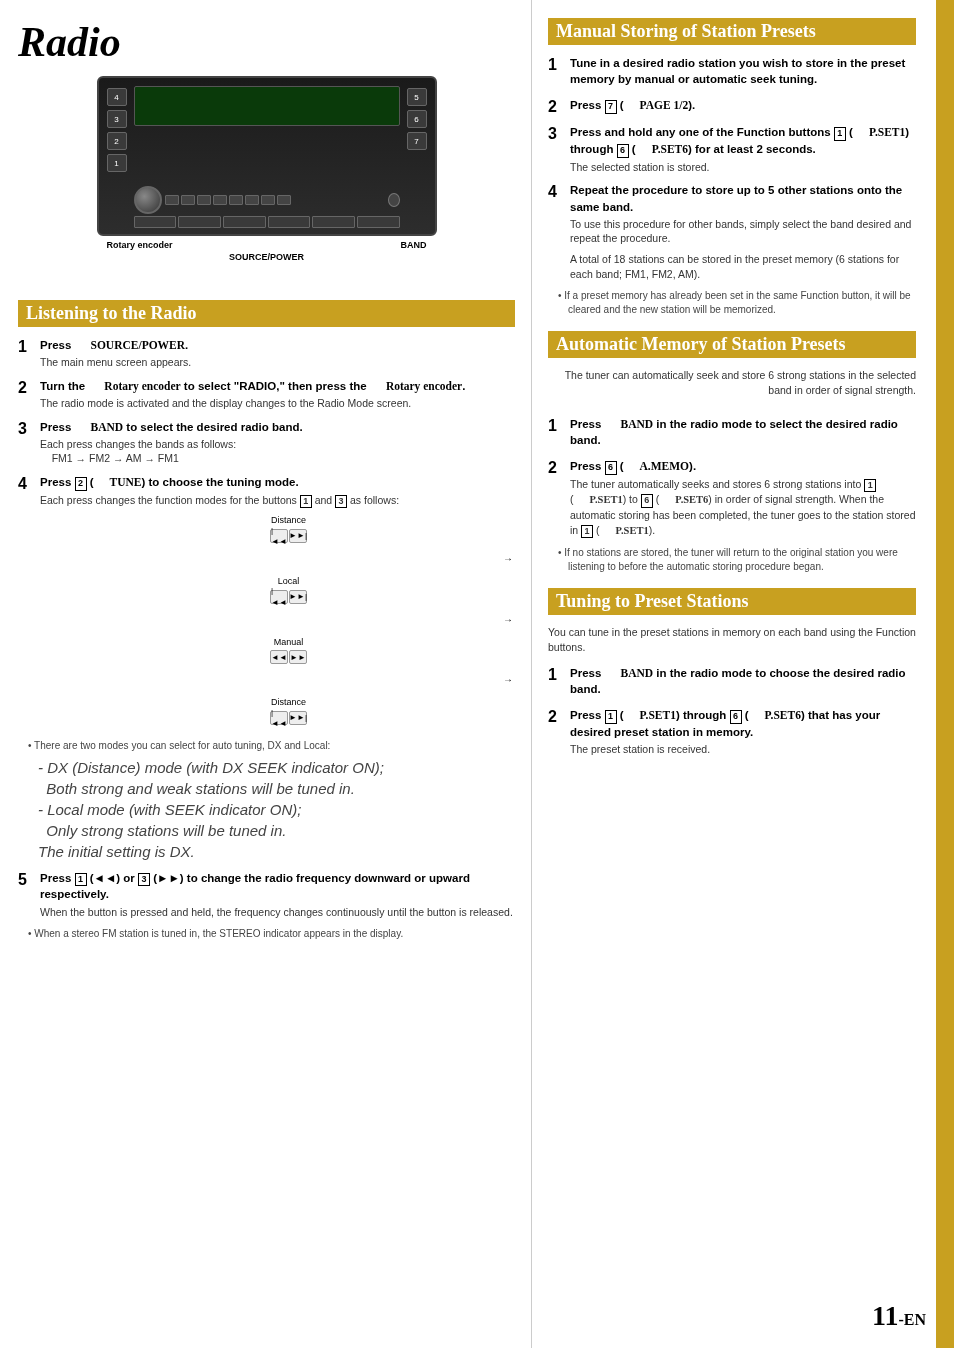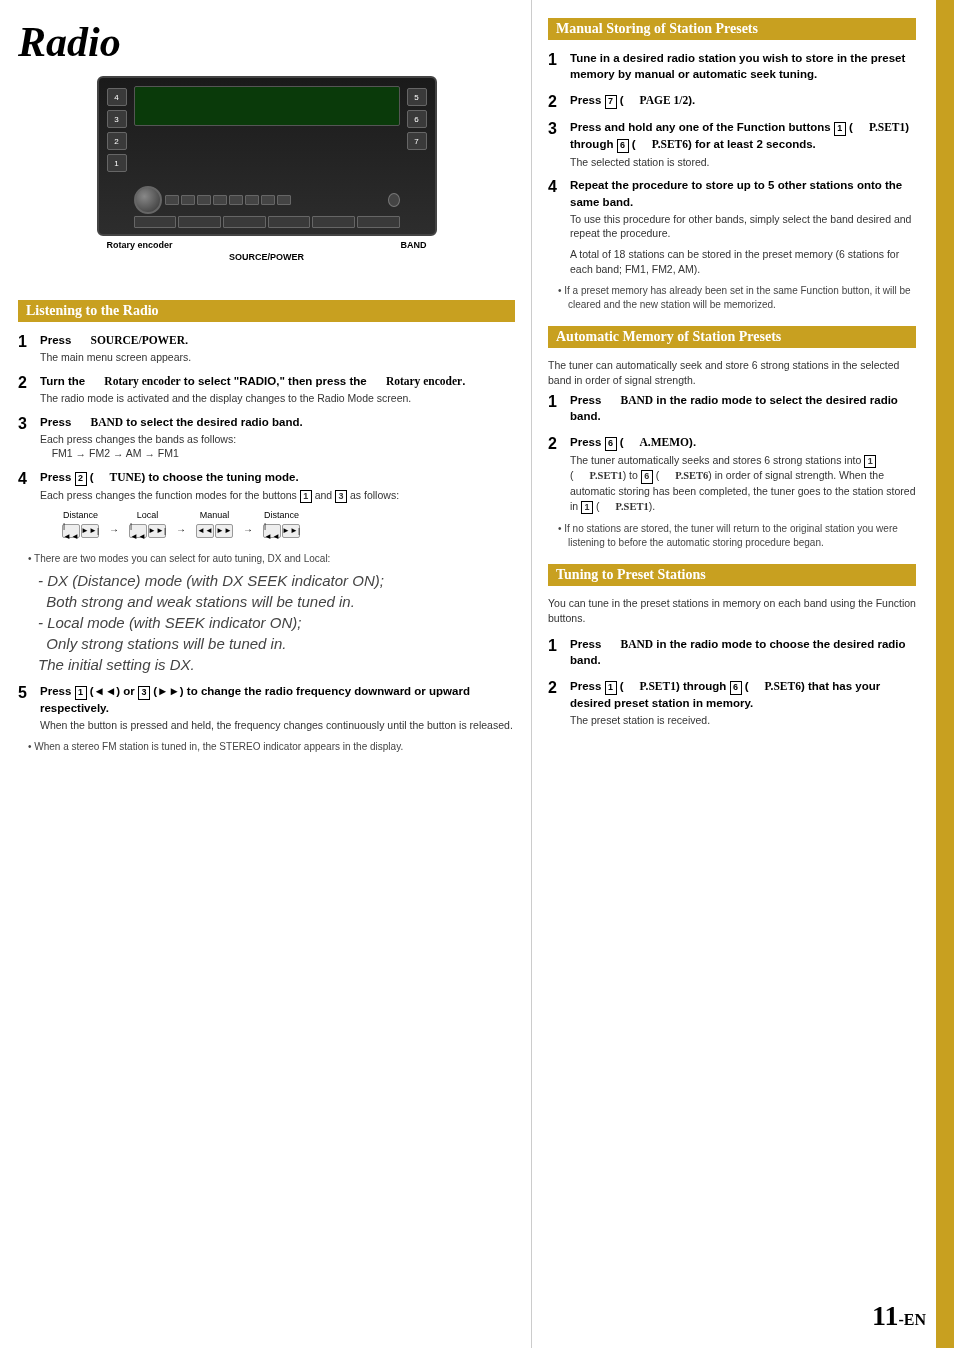--- a/index.html
+++ b/index.html
@@ -162,21 +162,21 @@
 
     .device-label-text {
       font-size: 9px;
       font-weight: bold;
     }
 
     
     .section-header {
       background: #c8a020;
       color: #fff;
-      font-size: 14px;
+      font-size: 18px;
       font-weight: bold;
       padding: 3px 8px;
       margin-bottom: 10px;
       font-family: 'Times New Roman', serif;
     }
 
     
     .step {
       display: flex;
       gap: 6px;
@@ -226,20 +226,21 @@
       line-height: 1.3;
     }
 
     
     .diagram-row {
       display: flex;
       gap: 8px;
       align-items: center;
       margin: 6px 0 6px 22px;
       font-size: 10px;
+      flex-direction: column;
     }
 
     .diagram-cell {
       display: flex;
       flex-direction: column;
       align-items: center;
       font-size: 9px;
     }
 
     .diagram-label {
@@ -492,21 +493,21 @@
           <div class="step-body">To use this procedure for other bands, simply select the band desired and repeat the procedure.</div>
           <div class="step-body" style="margin-top:6px;">A total of 18 stations can be stored in the preset memory (6 stations for each band; FM1, FM2, AM).</div>
         </div>
       </div>
 
       <div class="bullet-note">If a preset memory has already been set in the same Function button, it will be cleared and the new station will be memorized.</div>
     </div>
 
     <div class="section-gap">
       <div class="section-header">Automatic Memory of Station Presets</div>
-      <div class="step-body" style="margin-bottom:4px;">The tuner can automatically seek and store 6 strong stations in the selected band in order of signal strength.</div>
+      <div class="step-body" style="margin-bottom:18px;text-align:right;">The tuner can automatically seek and store 6 strong stations in the selected band in order of signal strength.</div>
 
       <div class="step">
         <span class="step-num">1</span>
         <div class="step-content">
           <div class="step-title">Press <span class="bold-key">BAND</span> in the radio mode to select the desired radio band.</div>
         </div>
       </div>
 
       <div class="step">
         <span class="step-num">2</span>

